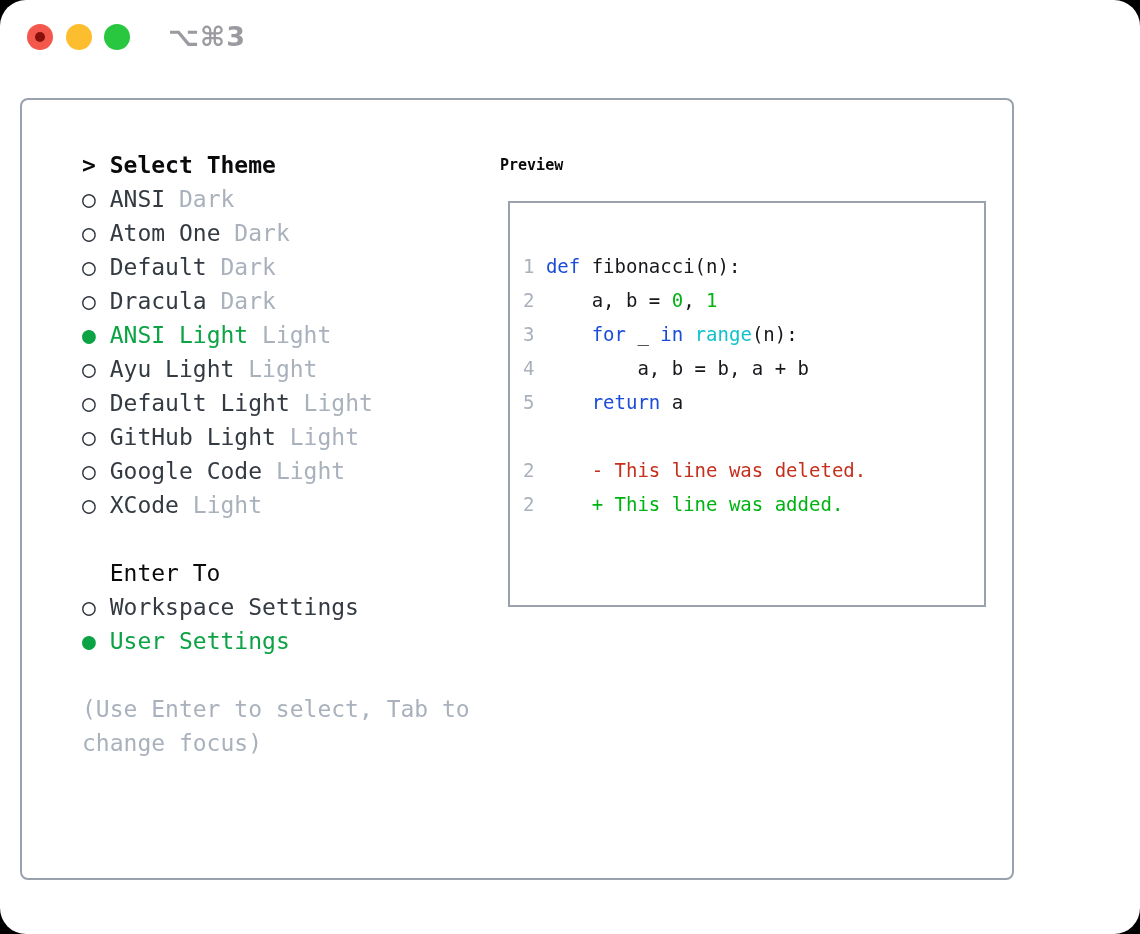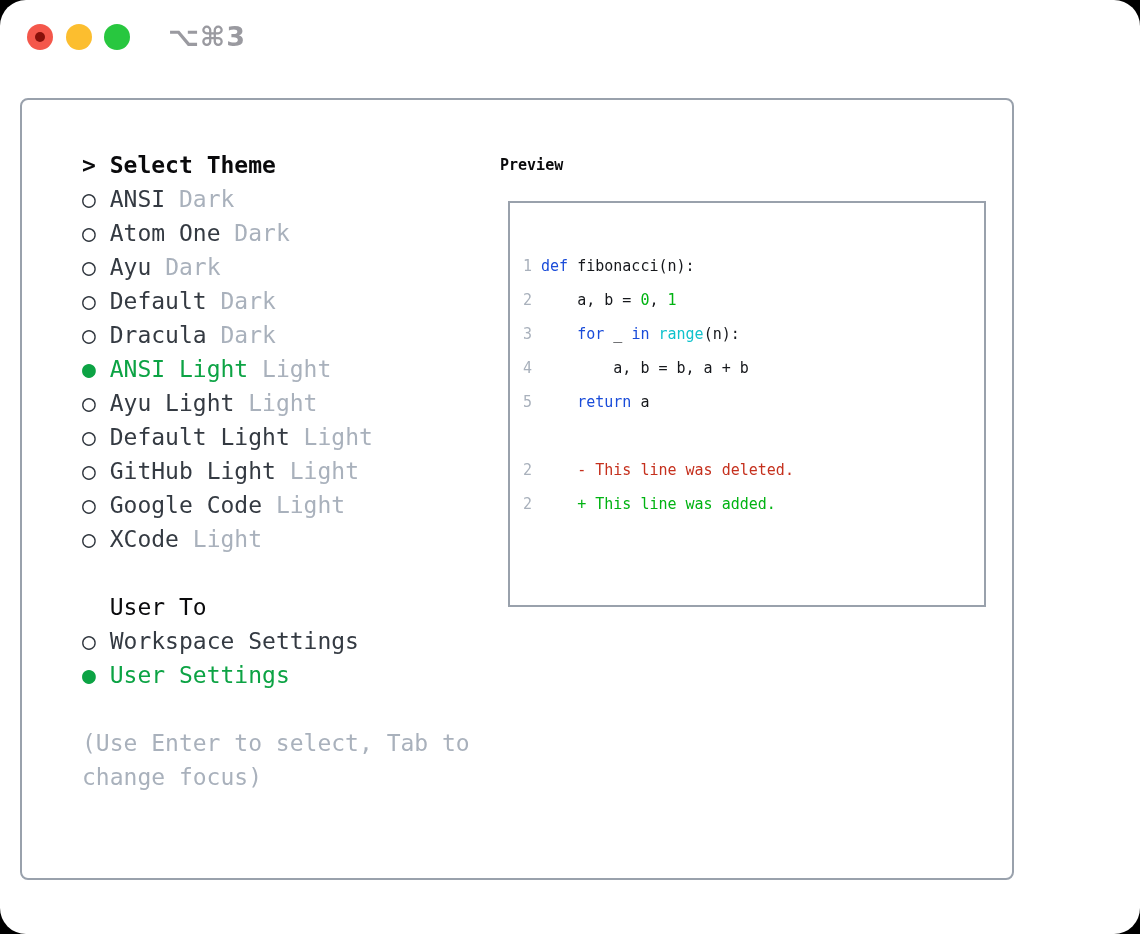--- a/index.html
+++ b/index.html
@@ -28,21 +28,21 @@
   .row.selected .marker,.row.selected .name{color:#0ca344;}
   .indent2{padding-left:2ch;}
   .apply-hdr{color:#0a0a0c;}
   .help{color:#a9b1bc;}
   
   .preview-label{position:absolute;left:478px;top:48px;height:34px;line-height:34px;
                  font-size:15px;font-weight:bold;color:#0a0a0c;}
   .preview-box{position:absolute;left:486px;top:101px;width:474px;height:402px;
                border:2px solid #99a1ac;background:#fff;}
   .code{padding:46px 0 0 13px;}
-  .cline{height:34px;line-height:34px;font-size:15px;white-space:pre;}
+  .cline{height:34px;line-height:34px;font-size:19px;white-space:pre;}
   .ln{color:#a9b1bc;}
   .tok-plain{color:#16181c;}
   .tok-kw{color:#1a4cd9;}
   .tok-fn{color:#10c2cc;}
   .tok-num{color:#00b312;}
   .tok-ctx{color:#a9b1bc;}
   .tok-del{color:#c5301d;}
   .tok-add{color:#00b312;}
 </style>
 </head>
@@ -60,34 +60,33 @@
   </div>
 
   <div class="main-box">
 
     <div class="left-col mono">
       <div class="row"><span class="prompt">&gt;</span><span> </span><span class="hdr">Select Theme</span></div>
 
       <div id="theme-rows">
           <div class="row"><span class="marker">○</span> <span class="name">ANSI</span> <span class="variant">Dark</span></div>
           <div class="row"><span class="marker">○</span> <span class="name">Atom One</span> <span class="variant">Dark</span></div>
-          <div class="row"><span class="marker">○</span> <span class="name">Ayu</span> <span class="variant">Dark</span></div>
           <div class="row"><span class="marker">○</span> <span class="name">Default</span> <span class="variant">Dark</span></div>
           <div class="row"><span class="marker">○</span> <span class="name">Dracula</span> <span class="variant">Dark</span></div>
           <div class="row selected"><span class="marker">●</span> <span class="name">ANSI Light</span> <span class="variant">Light</span></div>
           <div class="row"><span class="marker">○</span> <span class="name">Ayu Light</span> <span class="variant">Light</span></div>
           <div class="row"><span class="marker">○</span> <span class="name">Default Light</span> <span class="variant">Light</span></div>
           <div class="row"><span class="marker">○</span> <span class="name">GitHub Light</span> <span class="variant">Light</span></div>
           <div class="row"><span class="marker">○</span> <span class="name">Google Code</span> <span class="variant">Light</span></div>
           <div class="row"><span class="marker">○</span> <span class="name">XCode</span> <span class="variant">Light</span></div>
         </div>
 
       <div class="row"></div>
 
-      <div class="row indent2"><span class="apply-hdr">User To</span></div>
+      <div class="row indent2"><span class="apply-hdr">Enter To</span></div>
 
       <div id="apply-rows">
           <div class="row"><span class="marker">○</span> <span class="name">Workspace Settings</span></div>
           <div class="row selected"><span class="marker">●</span> <span class="name">User Settings</span></div>
         </div>
 
       <div class="row"></div>
 
       <div class="row help">(Use Enter to select, Tab to</div>
       <div class="row help">change focus)</div>

